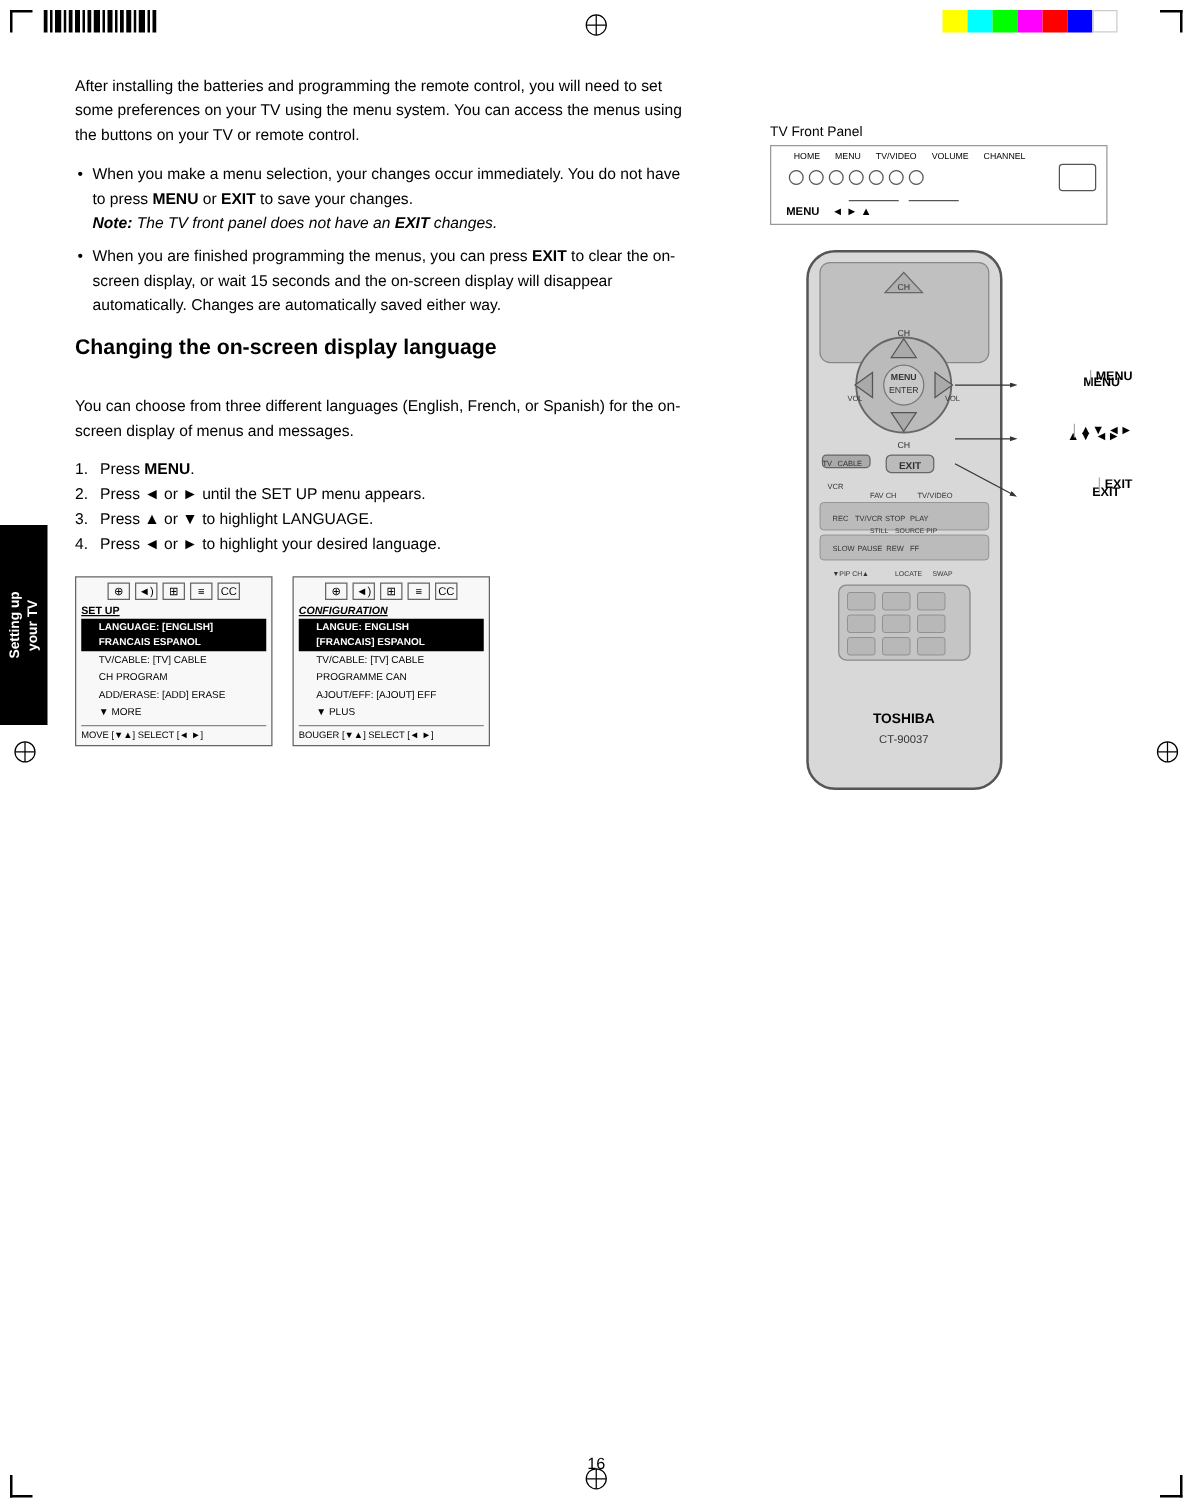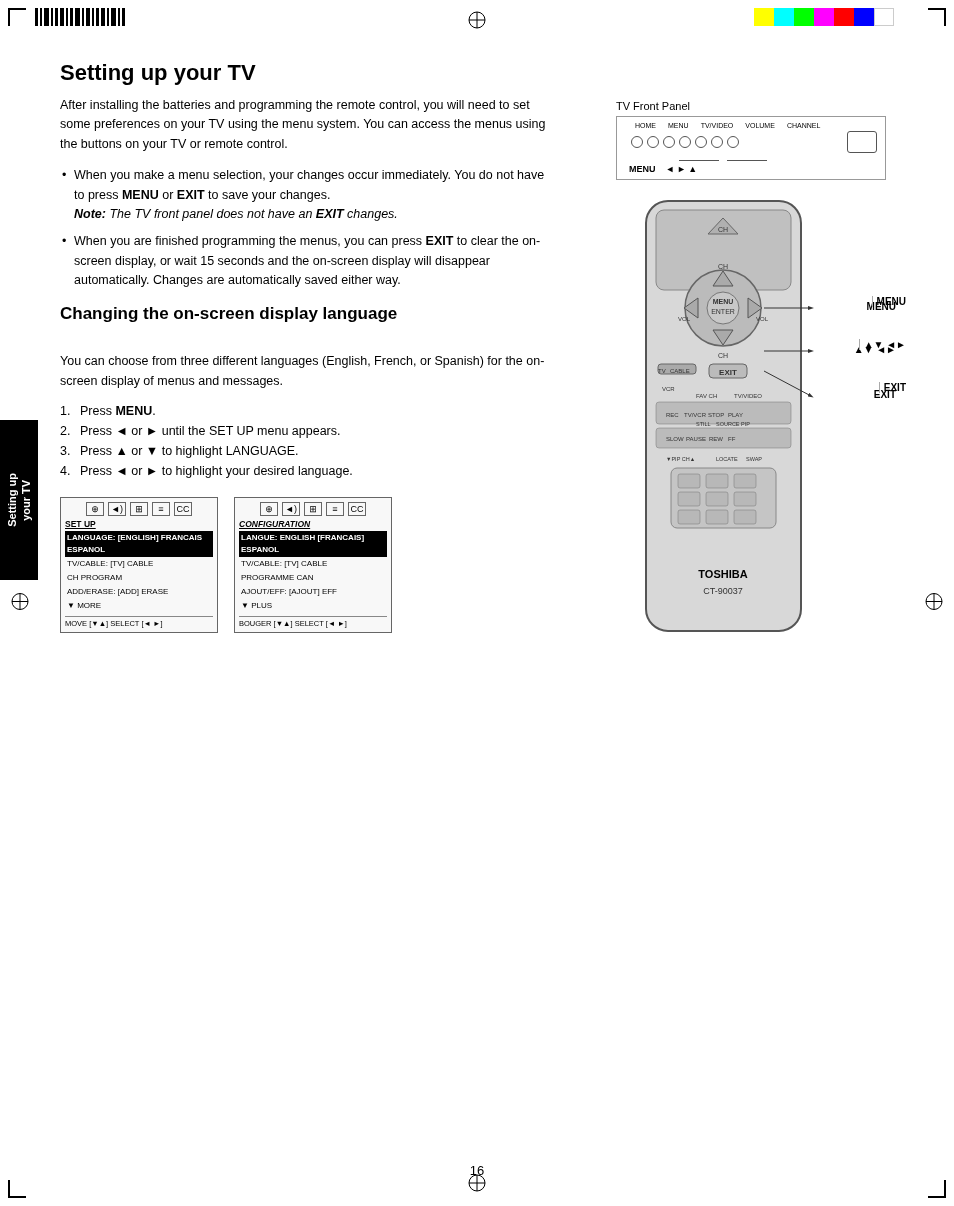--- a/index.html
+++ b/index.html
@@ -156,21 +156,21 @@
     }
     .screen-label {
       font-size: 8.5px;
       font-weight: bold;
       text-decoration: underline;
       margin-bottom: 2px;
     }
     .screen-row {
       font-size: 8px;
       line-height: 1.5;
-      padding: 1px 2px;
+      padding: 1px 14px;
     }
     .screen-row.highlighted {
       background: #000;
       color: #fff;
       font-weight: bold;
     }
     .screen-footer {
       border-top: 1px solid #888;
       margin-top: 3px;
       padding-top: 2px;
@@ -250,21 +250,20 @@
 
 <div class="sidebar">
   <div class="sidebar-text">
     <span>Setting up</span><br>
     <span>your TV</span>
   </div>
 </div>
 
 <div class="main-content">
 
-  <h1 class="page-title">Setting up your TV</h1>
 
   <p class="intro-text">After installing the batteries and programming the remote control, you will need to set some preferences on your TV using the menu system. You can access the menus using the buttons on your TV or remote control.</p>
 
   <div class="bullet-section">
     <div class="bullet-item">
       <span> When you make a menu selection, your changes occur immediately.
       You do not have to press </span><span class="bold">MENU</span><span> or </span><span class="bold">EXIT</span><span> to save your changes.</span>
       <br>
       <span><span class="bold italic">Note:</span><span class="italic"> The TV front panel does not have an </span><span class="bold italic">EXIT</span><span class="italic"> changes.</span></span>
     </div>

